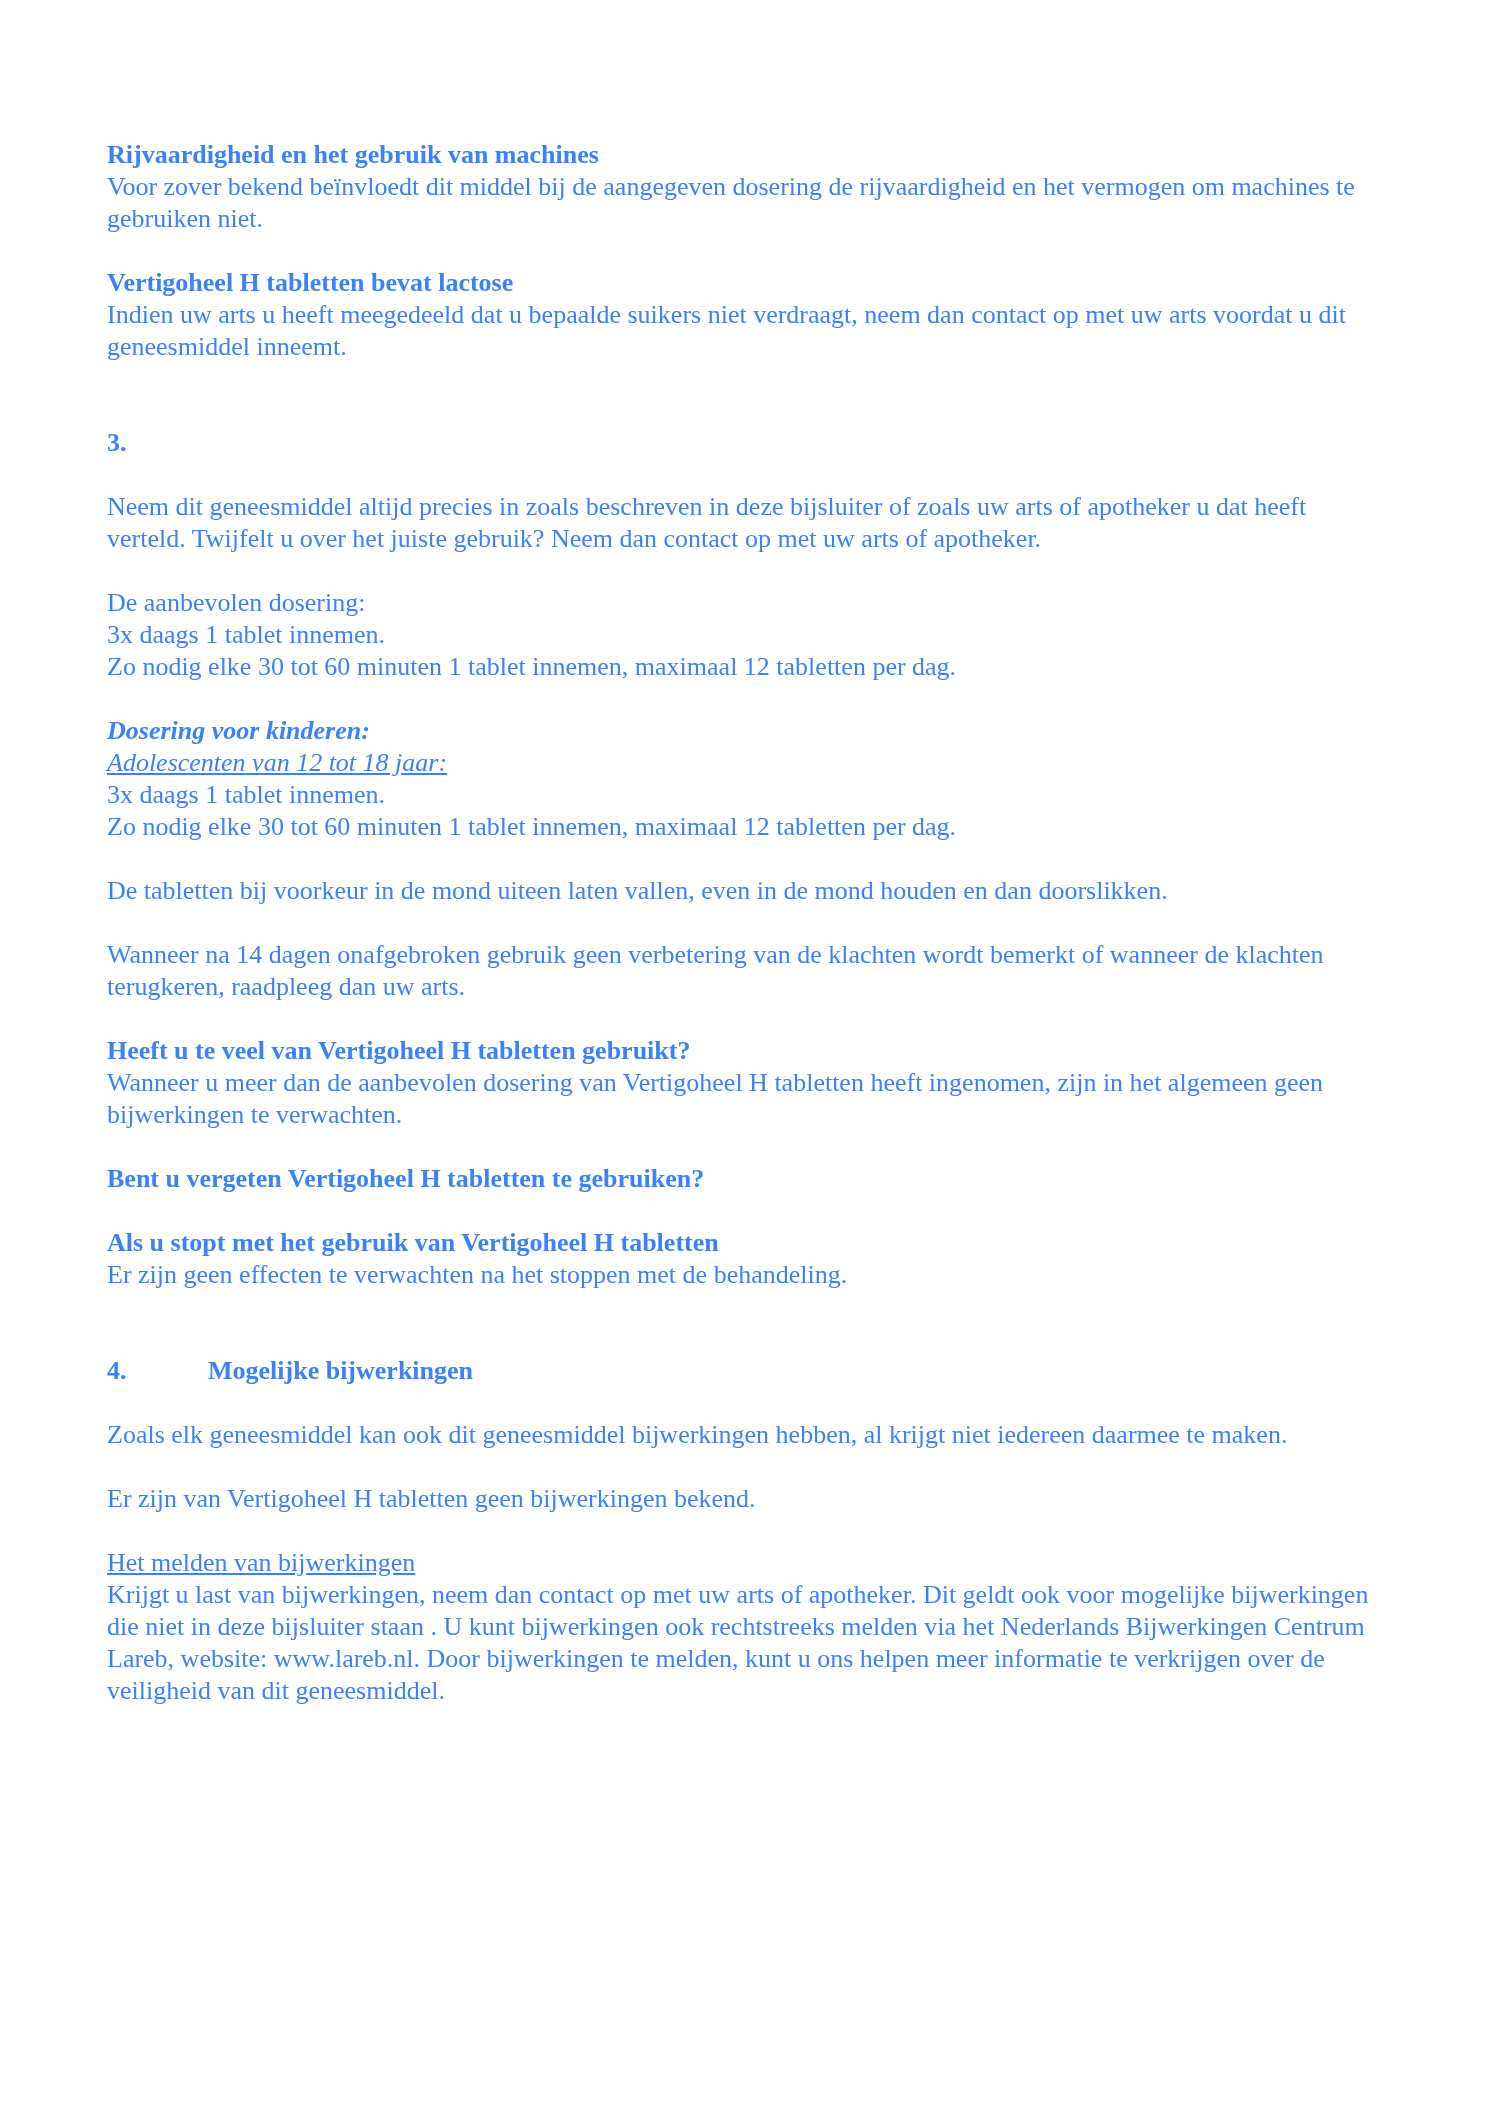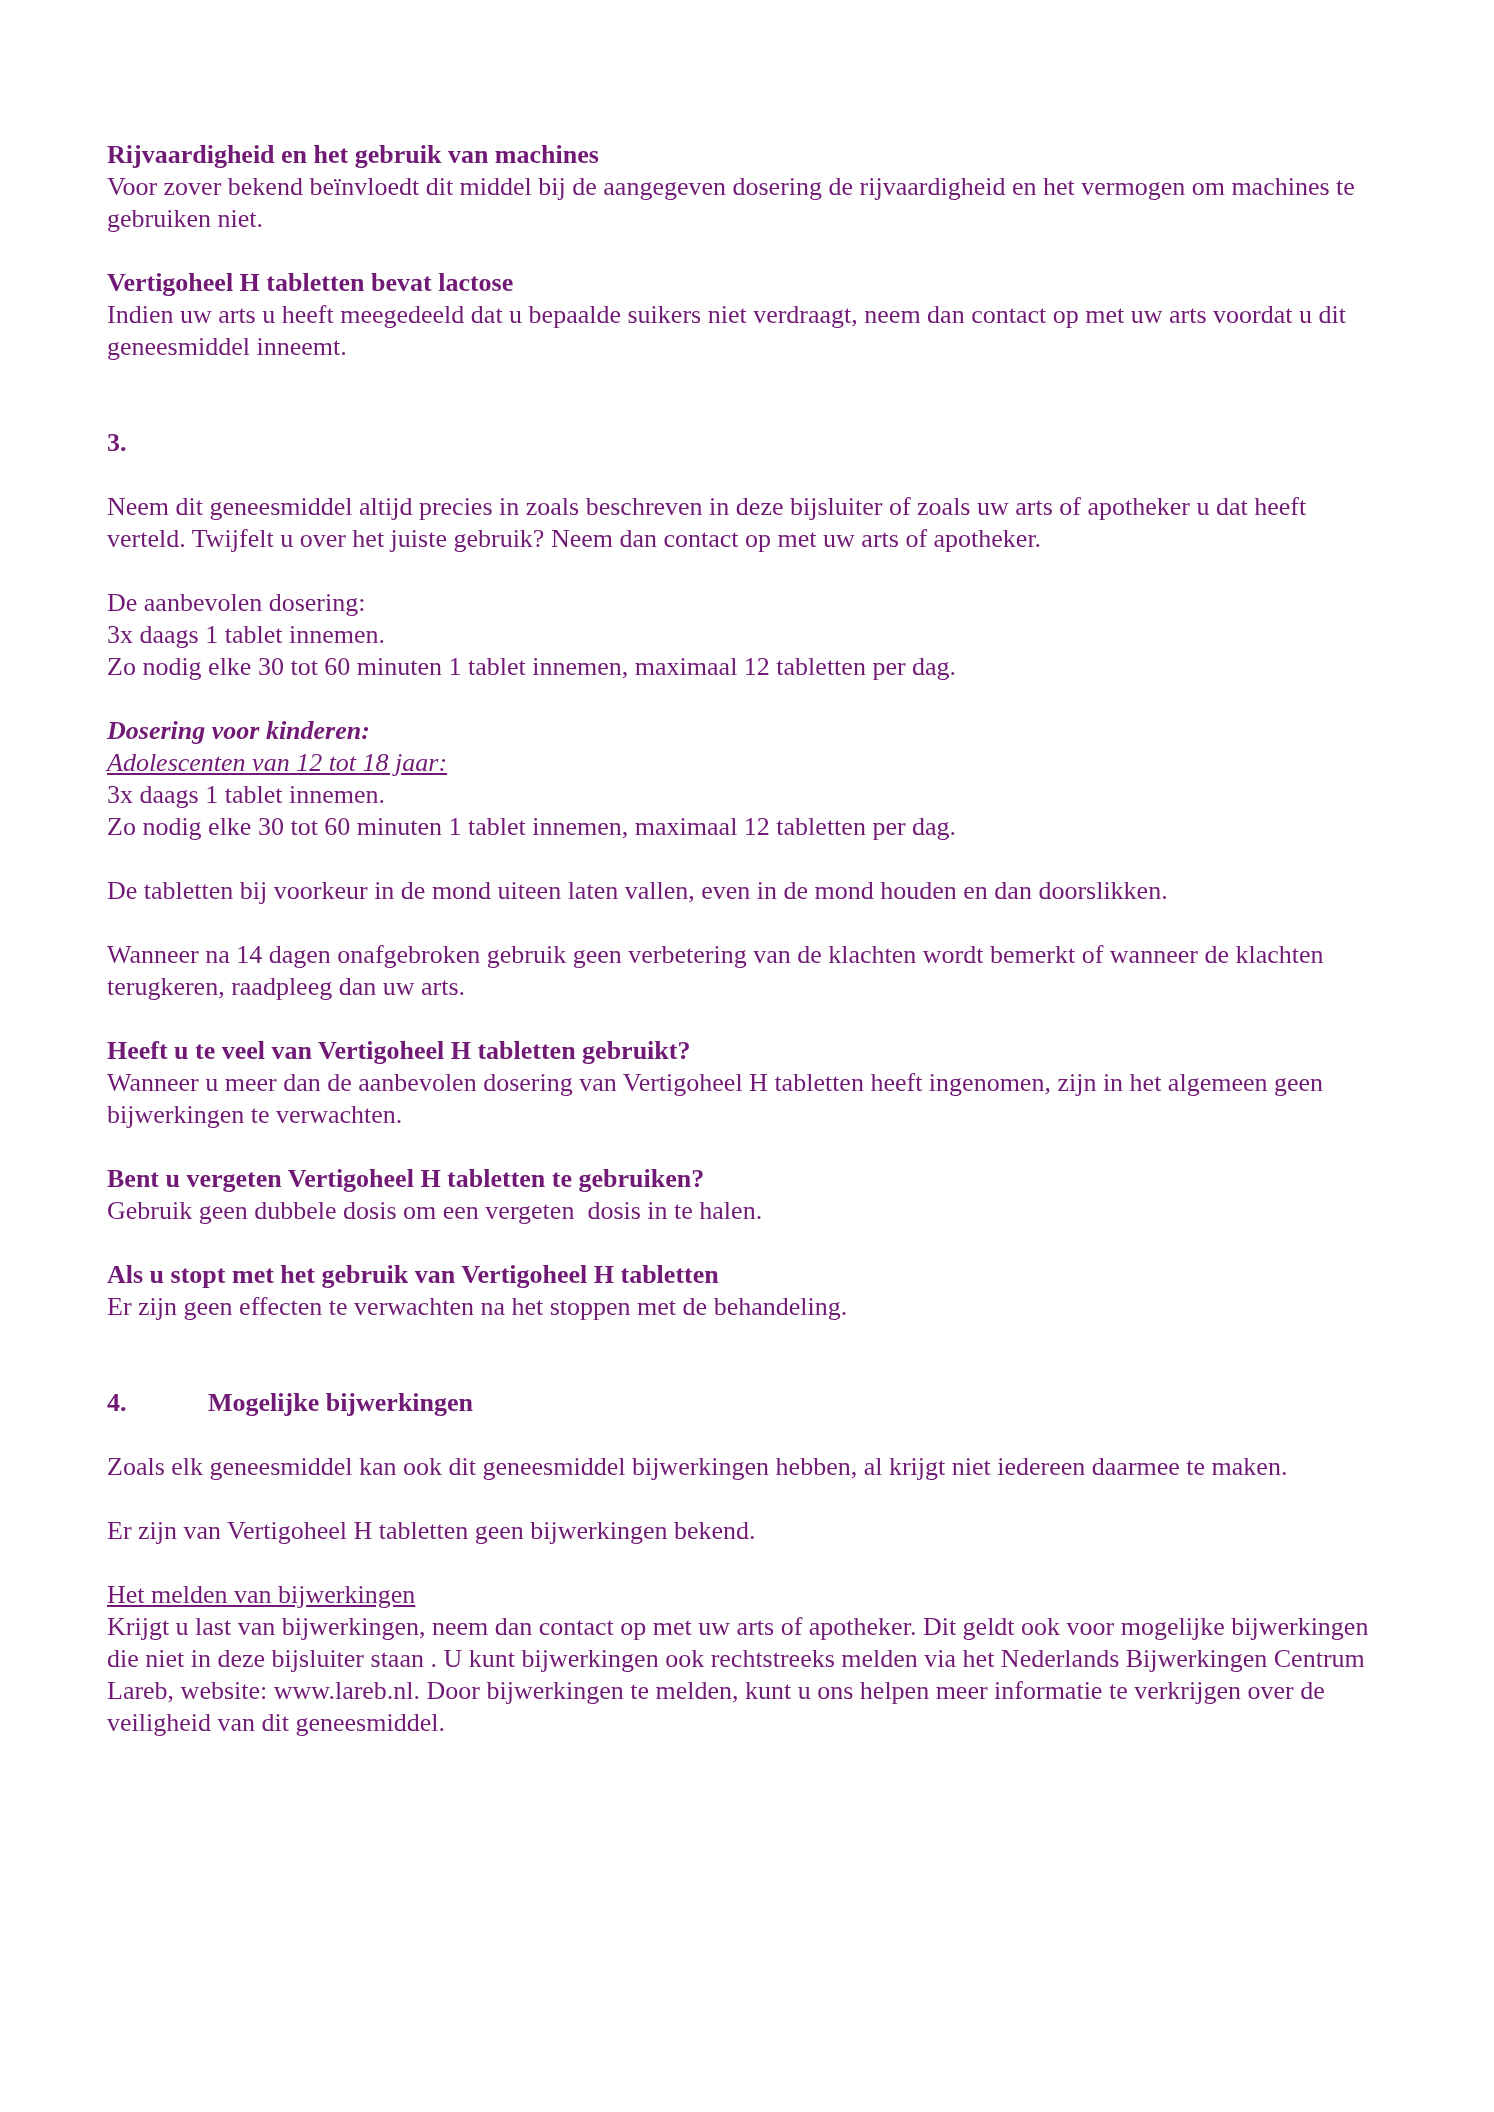--- a/index.html
+++ b/index.html
@@ -5,21 +5,21 @@
   html, body {
     margin: 0;
     padding: 0;
     background: #ffffff;
   }
   .page {
     position: relative;
     width: 1389px;
     height: 2112px;
     background: #ffffff;
-    color: #701a75;
+    color: #3b82f6;
     font-family: "Liberation Serif", "DejaVu Serif", serif;
     font-size: 26px;
     line-height: 32px;
     overflow: hidden;
   }
   .content {
     position: absolute;
     left: 107px;
     top: 139px;
     width: 1268px;
@@ -91,21 +91,20 @@
       <p>Wanneer na 14 dagen onafgebroken gebruik geen verbetering van de klachten wordt bemerkt of wanneer de klachten terugkeren, raadpleeg dan uw arts.</p>
     </div>
 
     <div class="block">
       <h3 class="b">Heeft u te veel van Vertigoheel H tabletten gebruikt?</h3>
       <p>Wanneer u meer dan de aanbevolen dosering van Vertigoheel H tabletten heeft ingenomen, zijn in het algemeen geen bijwerkingen te verwachten.</p>
     </div>
 
     <div class="block">
       <h3 class="b">Bent u vergeten Vertigoheel H tabletten te gebruiken?</h3>
-      <p>Gebruik geen dubbele dosis om een vergeten  dosis in te halen.</p>
     </div>
 
     <div class="block gap-2">
       <h3 class="b">Als u stopt met het gebruik van Vertigoheel H tabletten</h3>
       <p>Er zijn geen effecten te verwachten na het stoppen met de behandeling.</p>
     </div>
 
     <div class="block numbered-heading">
       <span class="num">4.</span>
       <span>Mogelijke bijwerkingen</span>

